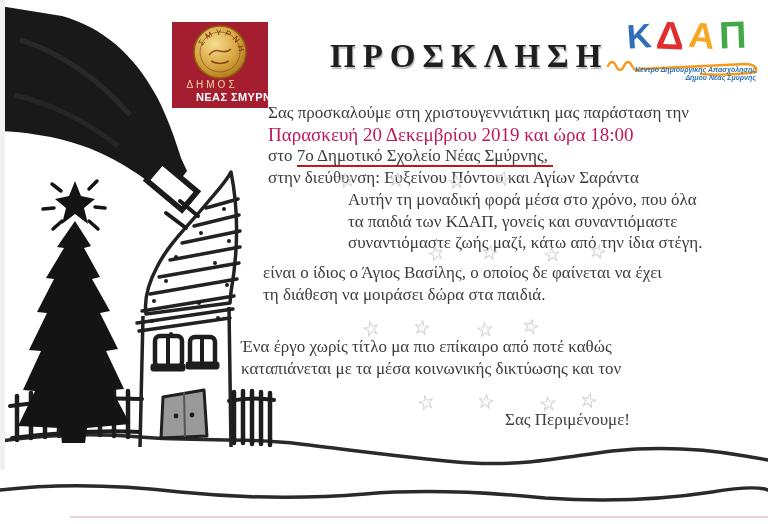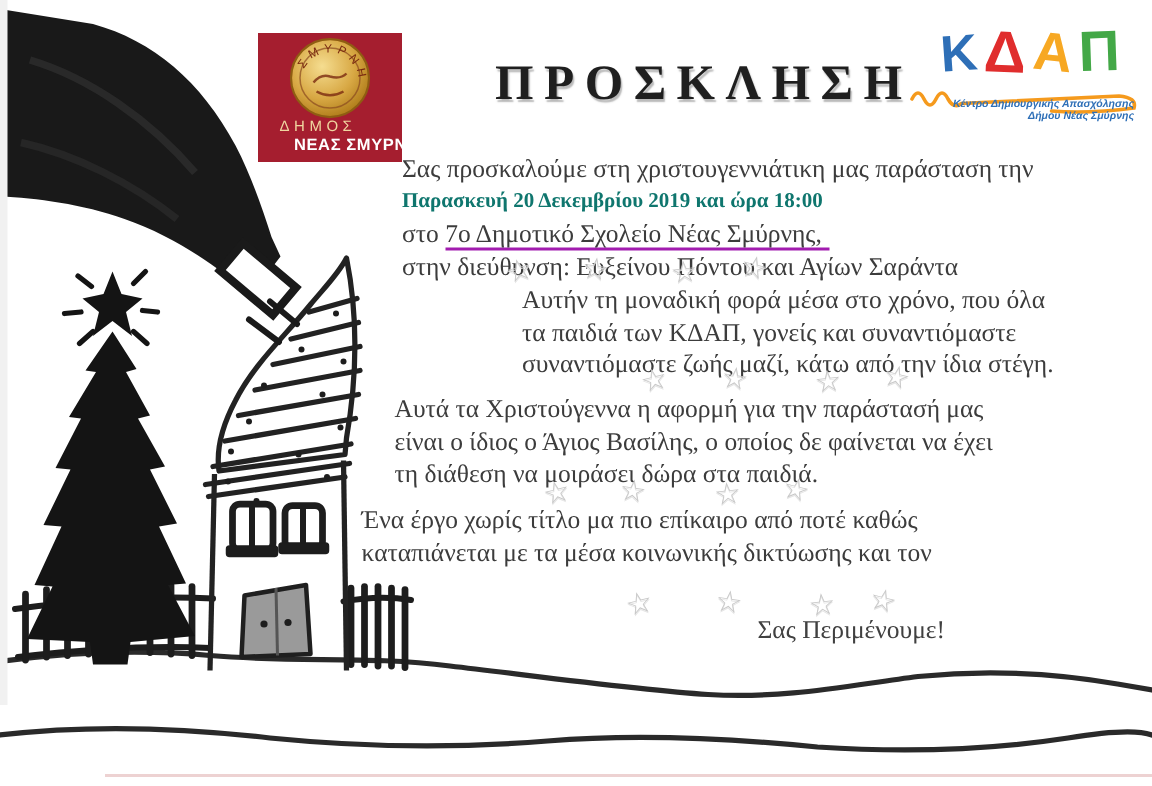--- a/index.html
+++ b/index.html
@@ -28,22 +28,22 @@
   .kl-a{color:#f7a823;font-size:36px;transform:rotate(6deg);}
   .kl-p{color:#43a847;font-size:38px;transform:rotate(-2deg);}
   .kdap-tag{position:relative;z-index:2;font-family:"Liberation Sans",sans-serif;
        font-style:italic;font-weight:bold;color:#2e6fb7;font-size:7px;line-height:8px;
        text-align:right;padding-right:6px;}
   .kdap-wave{position:absolute;left:-6px;top:40px;z-index:1;}
 
   
   .txt{font-size:17px;line-height:21.5px;color:#3c3c3c;}
   .blk1{left:268px;top:102px;}
-  .bold-line{font-weight:bold;color:#0f766e;font-size:14px;}
-  .uline{border-bottom:2px solid #a21caf;padding-bottom:0px;padding-right:5px;text-align:right;}
+  .bold-line{font-weight:normal;color:#be185d;font-size:19px;}
+  .uline{border-bottom:2px solid #b91c1c;padding-bottom:0px;padding-right:5px;text-align:right;}
   .para1{left:348px;top:189px;}
   .para2{left:263px;top:262px;}
   .para3{left:241px;top:336px;}
   .closing{left:505px;top:410px;font-size:17px;color:#404040;}
 
   
   .st{position:absolute;font-family:"DejaVu Sans",sans-serif;font-size:20px;
       color:#c7c7c7;text-shadow:0 1px 0 #e4e4e4;}
   .st:nth-of-type(4n+1){transform:rotate(-14deg);}
   .st:nth-of-type(4n+2){transform:rotate(8deg);}
@@ -208,21 +208,20 @@
   <div>στην διεύθυνση: Ευξείνου Πόντου και Αγίων Σαράντα</div>
 </div>
 
 <div class="abs txt para1">
   <div>Αυτήν τη μοναδική φορά μέσα στο χρόνο, που όλα</div>
   <div>τα παιδιά των ΚΔΑΠ, γονείς και συναντιόμαστε</div>
   <div>συναντιόμαστε ζωής μαζί, κάτω από την ίδια στέγη.</div>
 </div>
 
 <div class="abs txt para2">
-  <div>Αυτά τα Χριστούγεννα η αφορμή για την παράστασή μας</div>
   <div>είναι ο ίδιος ο Άγιος Βασίλης, ο οποίος δε φαίνεται να έχει</div>
   <div>τη διάθεση να μοιράσει δώρα στα παιδιά.</div>
 </div>
 
 <div class="abs txt para3">
   <div>Ένα έργο χωρίς τίτλο μα πιο επίκαιρο από ποτέ καθώς</div>
   <div>καταπιάνεται με τα μέσα κοινωνικής δικτύωσης και τον</div>
 </div>
 
 <div class="abs closing">Σας Περιμένουμε!</div>

